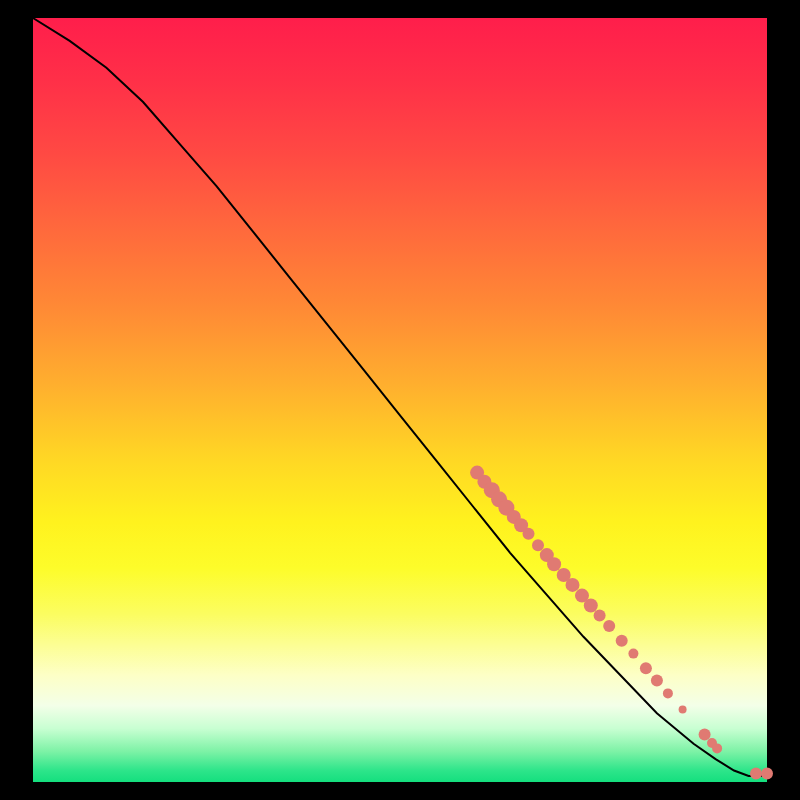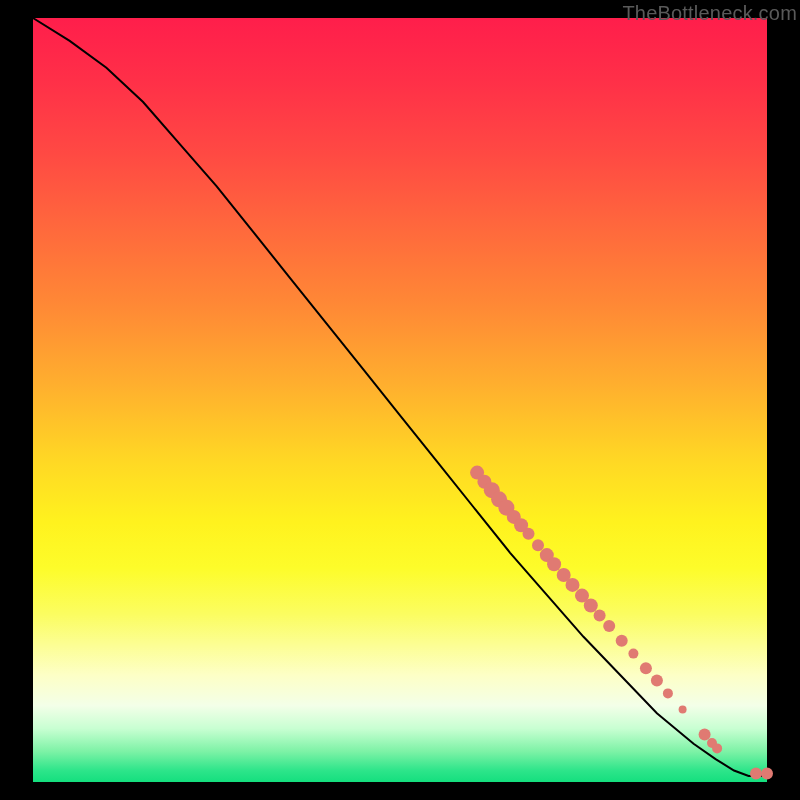--- a/index.html
+++ b/index.html
@@ -106,14 +106,13 @@
         <circle cx="634.9" cy="675.4" r="5" class="marker" fill="#e07a72"></circle>
         <circle cx="649.6" cy="691.4" r="4" class="marker" fill="#e07a72"></circle>
         <circle cx="671.6" cy="716.6" r="6" class="marker" fill="#e07a72"></circle>
         <circle cx="679.0" cy="725.0" r="5" class="marker" fill="#e07a72"></circle>
         <circle cx="684.1" cy="730.4" r="5" class="marker" fill="#e07a72"></circle>
         <circle cx="723.0" cy="755.6" r="6" class="marker" fill="#e07a72"></circle>
         <circle cx="734.0" cy="755.6" r="6" class="marker" fill="#e07a72"></circle>
       </g>
   </svg>
 
-  <div class="watermark">TheBottleneck.com</div>
 </div>
 
 </body></html>

